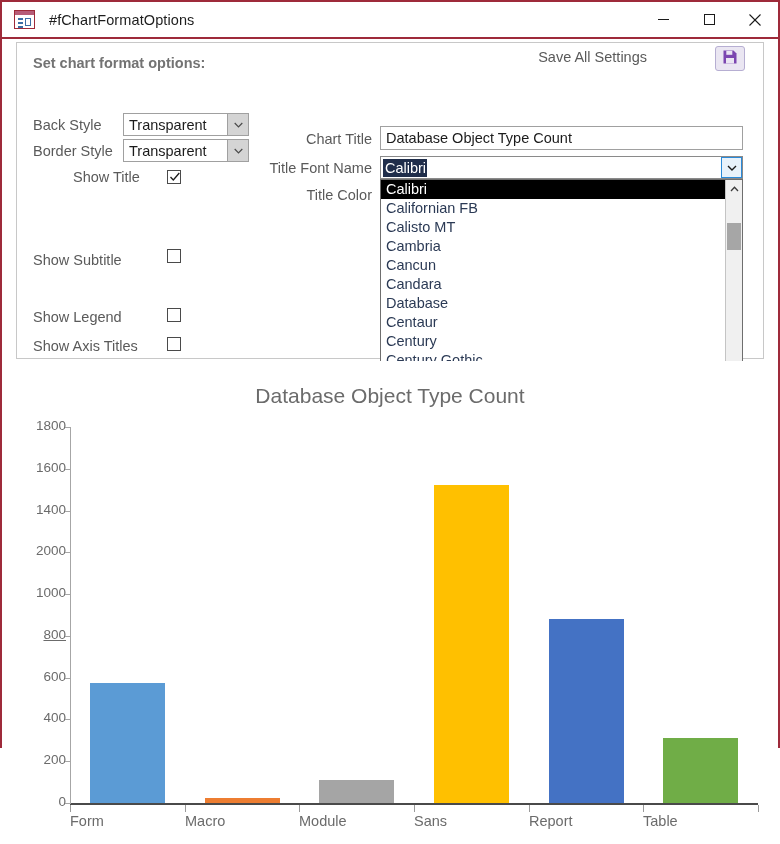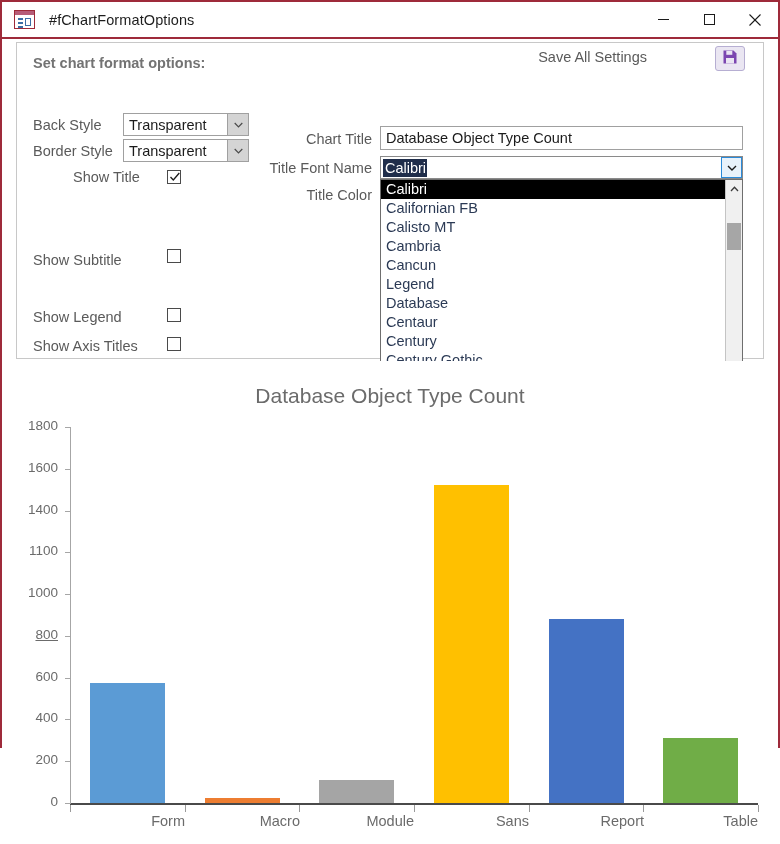--- a/index.html
+++ b/index.html
@@ -179,40 +179,41 @@
   }
   #chart-title {
     position: absolute; left: 0; right: 0; top: 23px;
     text-align: center;
     font-size: 21px; color: #6b6b6b;
   }
   .ytick {
     position: absolute; right: 0;
     font-size: 13.5px; color: #6b6b6b;
     text-align: right;
+    margin-left: 8px;
   }
   .ytickmark {
     position: absolute; width: 6px; height: 1px; background: #a6a6a6;
   }
   #axis-line {
     position: absolute; left: 68px; top: 442px;
     width: 688px; height: 2px; background: #4a4a4a;
   }
   #yaxis-line {
     position: absolute; left: 68px; top: 66px;
     width: 1px; height: 376px; background: #a6a6a6;
   }
   .xtickmark {
     position: absolute; top: 444px; width: 1px; height: 7px; background: #9a9a9a;
   }
   .bar { position: absolute; }
   .xlab {
     position: absolute; top: 452px;
     font-size: 14.5px; color: #6b6b6b;
-    text-align: right;
+    text-align: left;
   }
 </style>
 </head>
 <body>
 
 <div id="app">
 
   <div id="titlebar">
     <div class="tb-icon">
       <span class="bars">
@@ -311,21 +312,21 @@
     </div>
   </div>
 
   <div id="font-list">
     <div class="items">
       <div class="it sel">Calibri</div>
       <div class="it">Californian FB</div>
       <div class="it">Calisto MT</div>
       <div class="it">Cambria</div>
       <div class="it">Cancun</div>
-      <div class="it">Legend</div>
+      <div class="it">Candara</div>
       <div class="it">Database</div>
       <div class="it">Centaur</div>
       <div class="it">Century</div>
       <div class="it">Century Gothic</div>
       <div class="it">Century Schoolbook</div>
       <div class="it">Chiller</div>
       <div class="it">Colonna MT</div>
       <div class="it">Comic Sans MS</div>
       <div class="it">Consolas</div>
       <div class="it">Constantia</div>
@@ -355,21 +356,21 @@
         <div class="ytick" style="left: 0px; width: 56px; top: 391.222px;">200</div>
         <div class="ytickmark" style="left: 63px; top: 400px;"></div>
         <div class="ytick" style="left: 0px; width: 56px; top: 349.444px;">400</div>
         <div class="ytickmark" style="left: 63px; top: 358px;"></div>
         <div class="ytick" style="left: 0px; width: 56px; top: 307.667px;">600</div>
         <div class="ytickmark" style="left: 63px; top: 317px;"></div>
         <div class="ytick" style="left: 0px; width: 56px; top: 265.889px; text-decoration: underline;">800</div>
         <div class="ytickmark" style="left: 63px; top: 275px;"></div>
         <div class="ytick" style="left: 0px; width: 56px; top: 224.111px;">1000</div>
         <div class="ytickmark" style="left: 63px; top: 233px;"></div>
-        <div class="ytick" style="left: 0px; width: 56px; top: 182.333px;">1100</div>
+        <div class="ytick" style="left: 0px; width: 56px; top: 182.333px;">2000</div>
         <div class="ytickmark" style="left: 63px; top: 191px;"></div>
         <div class="ytick" style="left: 0px; width: 56px; top: 140.556px;">1400</div>
         <div class="ytickmark" style="left: 63px; top: 150px;"></div>
         <div class="ytick" style="left: 0px; width: 56px; top: 98.7778px;">1600</div>
         <div class="ytickmark" style="left: 63px; top: 108px;"></div>
         <div class="ytick" style="left: 0px; width: 56px; top: 57px;">1800</div>
         <div class="ytickmark" style="left: 63px; top: 66px;"></div>
       </div>
     <div id="bars">
         <div class="bar" style="left: 88px; width: 75px; top: 322px; height: 120px; background: rgb(91, 155, 213);"></div>

